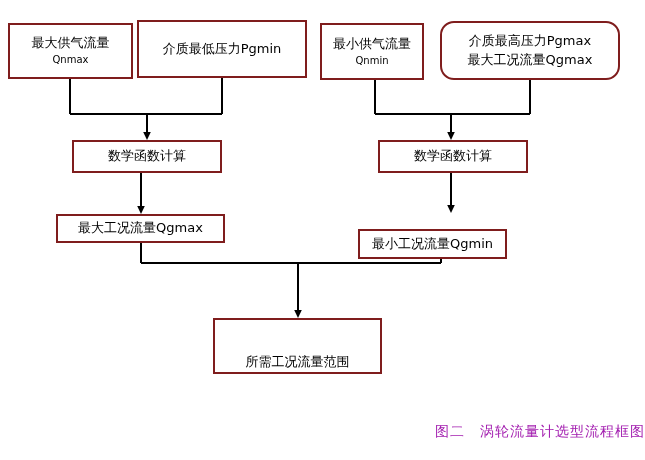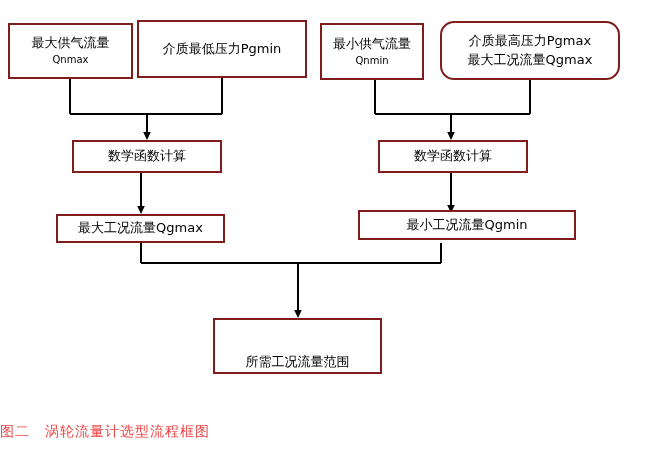--- a/index.html
+++ b/index.html
@@ -40,22 +40,22 @@
     white-space: nowrap;
     font-size: 13px;
   }
   .node-line.sub {
     font-size: 10px;
   }
   .caption {
     position: absolute;
     left: 0;
     width: 645px;
-    text-align: left;
-    color: #ef4444;
+    text-align: right;
+    color: #a21caf;
     font-size: 14px;
     letter-spacing: 1px;
     white-space: nowrap;
   }
 </style>
 </head>
 <body>
 
 <div id="page">
 
@@ -113,21 +113,21 @@
   </div>
 
   <div class="node-box" style="left:378px; top:140px; width:150px; height:33px;">
     <span class="node-line">数学函数计算</span>
   </div>
 
   <div class="node-box" style="left:56px; top:214px; width:169px; height:29px;">
     <span class="node-line">最大工况流量Qgmax</span>
   </div>
 
-  <div class="node-box" style="left:358px; top:210px; width:218px; height:30px;">
+  <div class="node-box" style="left:358px; top:229px; width:149px; height:30px;">
     <span class="node-line">最小工况流量Qgmin</span>
   </div>
 
   <div class="node-box" style="left:213px; top:318px; width:169px; height:56px;justify-content:flex-end;">
     <span class="node-line">所需工况流量范围</span>
   </div>
 
   <div class="caption" style="top:423px;">图二　涡轮流量计选型流程框图</div>
 
 </div>

